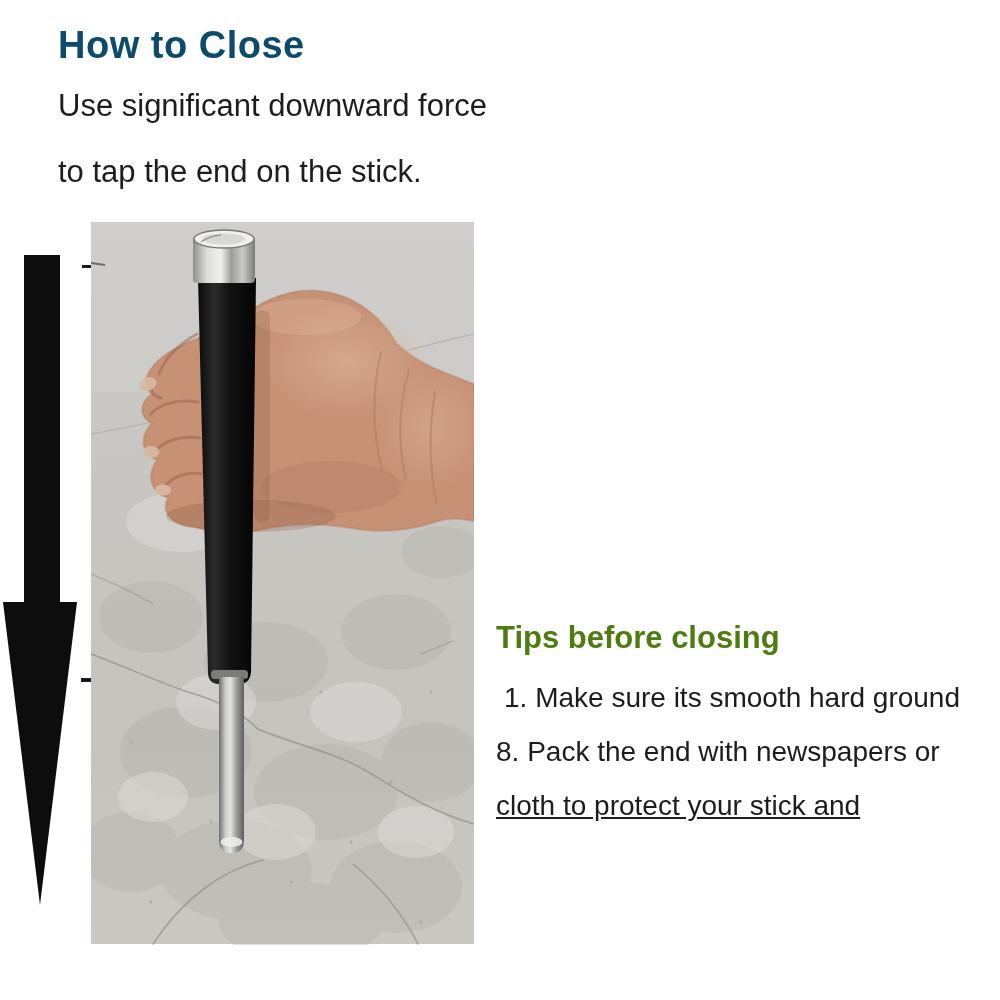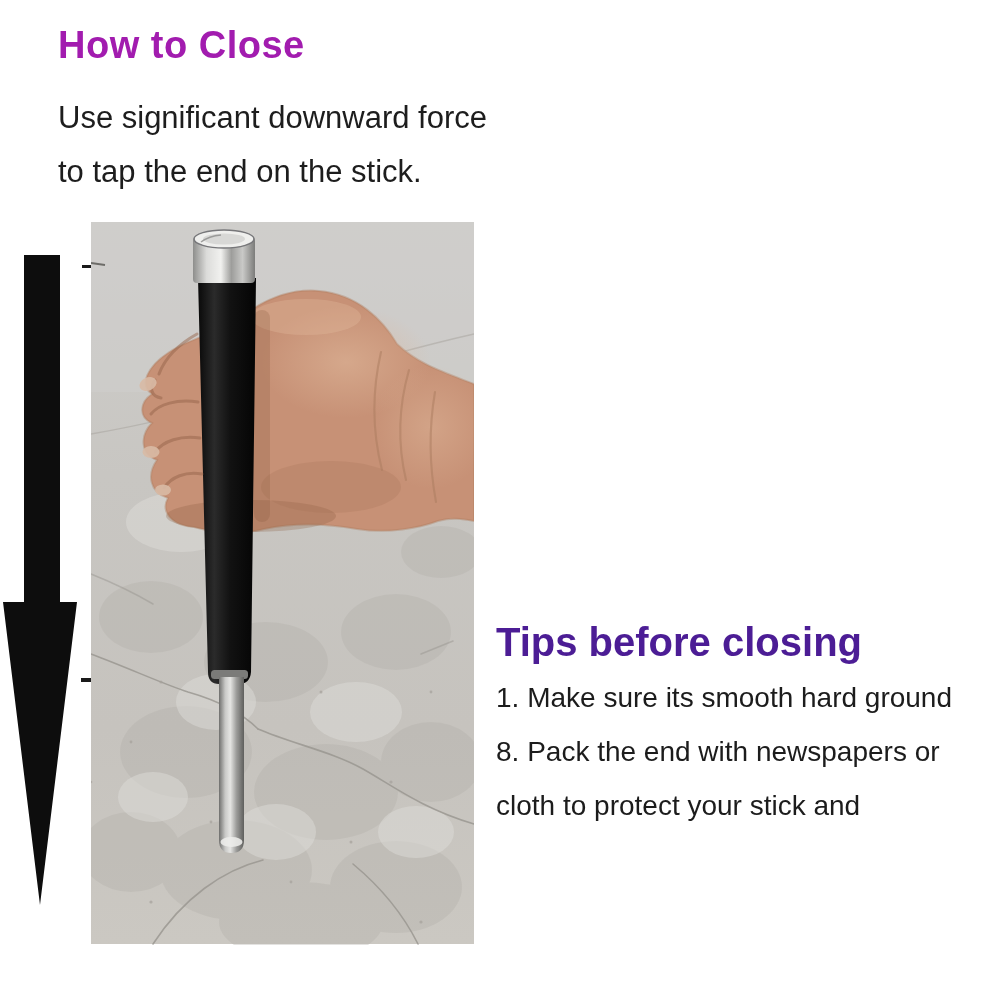--- a/index.html
+++ b/index.html
@@ -2,34 +2,34 @@
 <html><head>
 <meta charset="utf-8">
 <style>
   html,body{margin:0;padding:0;background:#ffffff;}
   .canvas{
     position:relative;width:1000px;height:1000px;background:#ffffff;
     font-family:"Liberation Sans", sans-serif;overflow:hidden;
   }
   .abs{position:absolute;}
   .title-main{
-    left:58px;top:24px;font-size:38px;font-weight:bold;color:#a21caf;
+    left:58px;top:24px;font-size:38px;font-weight:bold;color:#0c4a6e;
     letter-spacing:0.5px;white-space:nowrap;
   }
   .body-line{font-size:31px;color:#1d1d1d;white-space:nowrap;}
-  #howto-line1{left:58px;top:100px;}
+  #howto-line1{left:58px;top:88px;}
   #howto-line2{left:58px;top:154px;}
   .tips-title{
-    left:496px;top:620px;font-size:40px;font-weight:bold;color:#4c1d95;
+    left:496px;top:620px;font-size:31px;font-weight:bold;color:#4d7c0f;
     white-space:nowrap;
   }
   .tips-line{left:496px;font-size:28px;color:#1c1c1c;white-space:nowrap;}
-  #tips-line1{top:682px;}
+  #tips-line1{top:682px;margin-left:8px;}
   #tips-line2{top:736px;}
-  #tips-line3{top:790px;}
+  #tips-line3{top:790px;text-decoration:underline;}
   #tips-line4{top:842px;}
   #down-arrow{left:0px;top:253px;width:80px;height:655px;}
   #photo{left:91px;top:221px;width:383px;height:724px;}
   .tick{background:#1a1a1a;}
   #tick-top{left:82px;top:265px;width:13px;height:3px;}
   #tick-mid{left:81px;top:678px;width:27px;height:4px;}
 </style>
 </head>
 <body>
 

